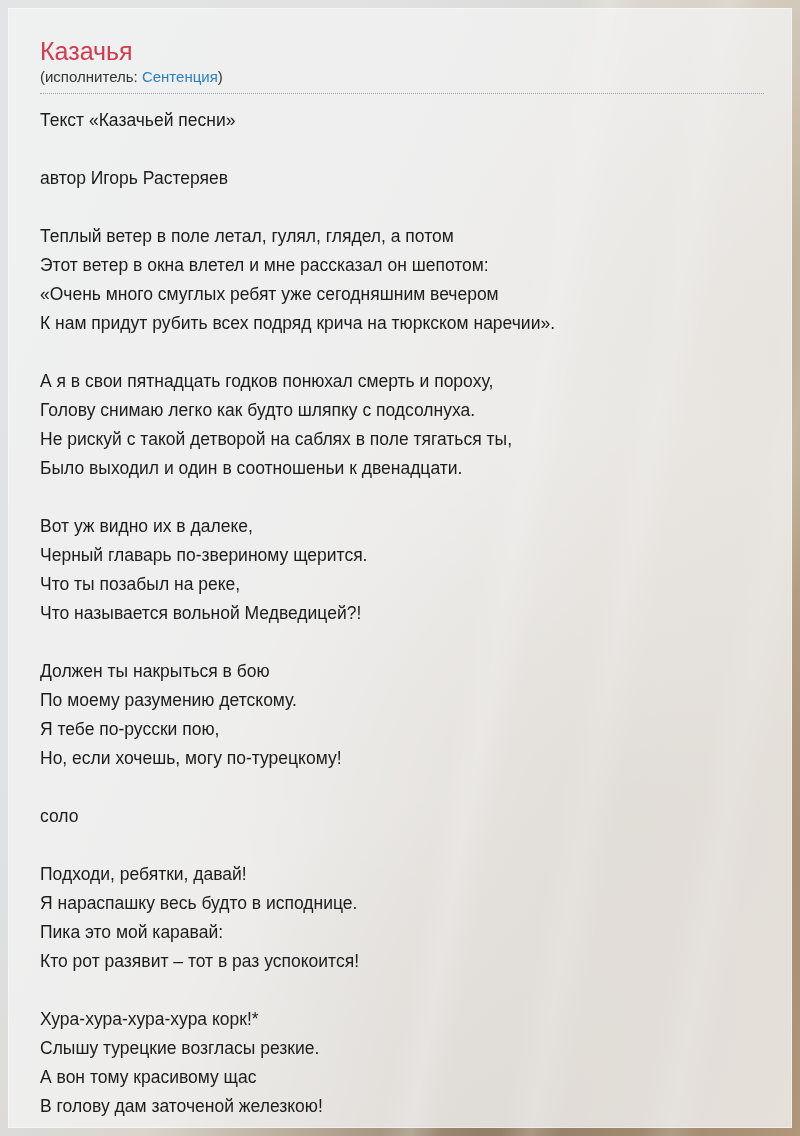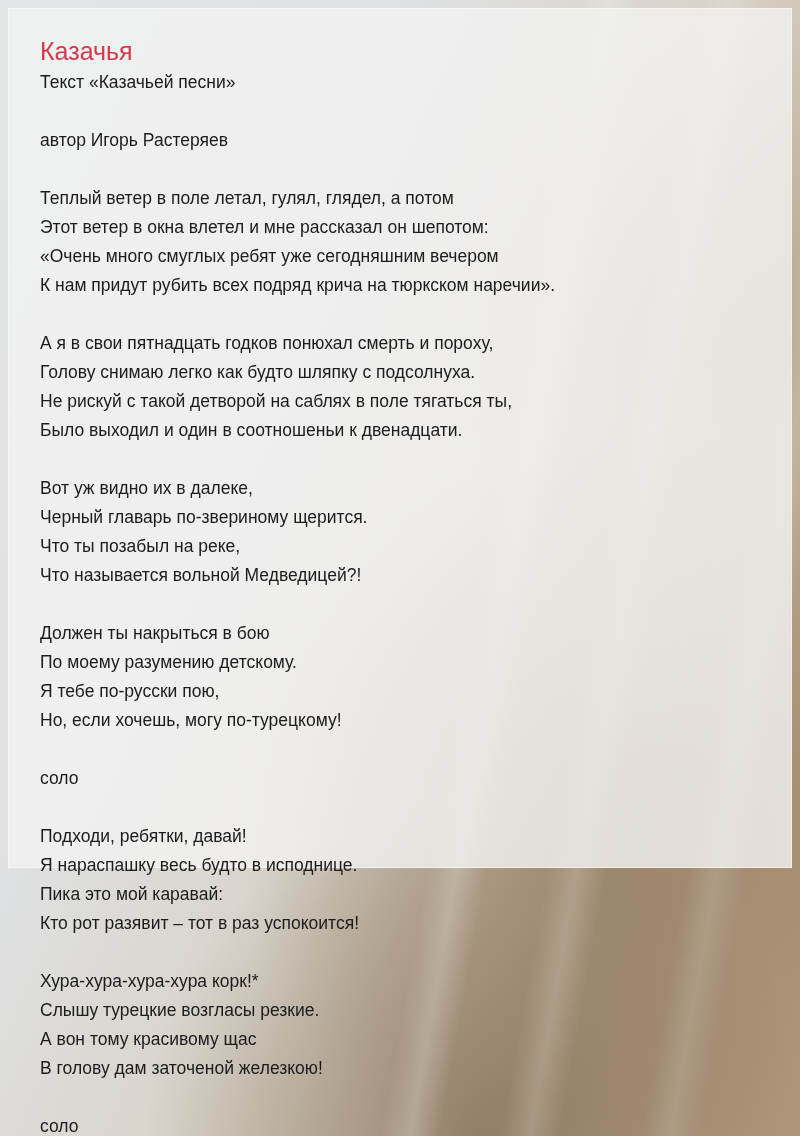--- a/index.html
+++ b/index.html
@@ -38,21 +38,21 @@
     background:
       linear-gradient(100deg, rgba(255,255,255,0) 58%, rgba(255,255,255,0.22) 61%, rgba(255,255,255,0) 64%),
       linear-gradient(100deg, rgba(255,255,255,0) 70%, rgba(255,255,255,0.18) 73%, rgba(255,255,255,0) 76%),
       linear-gradient(100deg, rgba(255,255,255,0) 84%, rgba(255,255,255,0.14) 87%, rgba(255,255,255,0) 90%);
   }
   .sheet {
     position: absolute;
     left: 8px;
     top: 8px;
     width: 784px;
-    height: 860px;
+    height: 1120px;
     background: rgba(242,242,242,0.80);
     box-shadow: 0 0 0 1px rgba(255,255,255,0.45) inset;
   }
   .content {
     position: absolute;
     left: 32px;
     top: 28px;
     right: 28px;
   }
   .song-title {
@@ -86,20 +86,24 @@
 <body>
 
 <div class="page">
   <div class="bg-art"></div>
 
   <div class="sheet">
     <div class="content">
 
       <h1 class="song-title">Казачья</h1>
 
+      <div class="artist-line">
+        <span>(исполнитель:</span>
+        <a class="artist-link" href="#">Сентенция</a><span>)</span>
+      </div>
 
       <div class="lyrics">Текст «Казачьей песни»
 
 автор Игорь Растеряев
 
 Теплый ветер в поле летал, гулял, глядел, а потом
 Этот ветер в окна влетел и мне рассказал он шепотом:
 «Очень много смуглых ребят уже сегодняшним вечером
 К нам придут рубить всех подряд крича на тюркском наречии».
 

